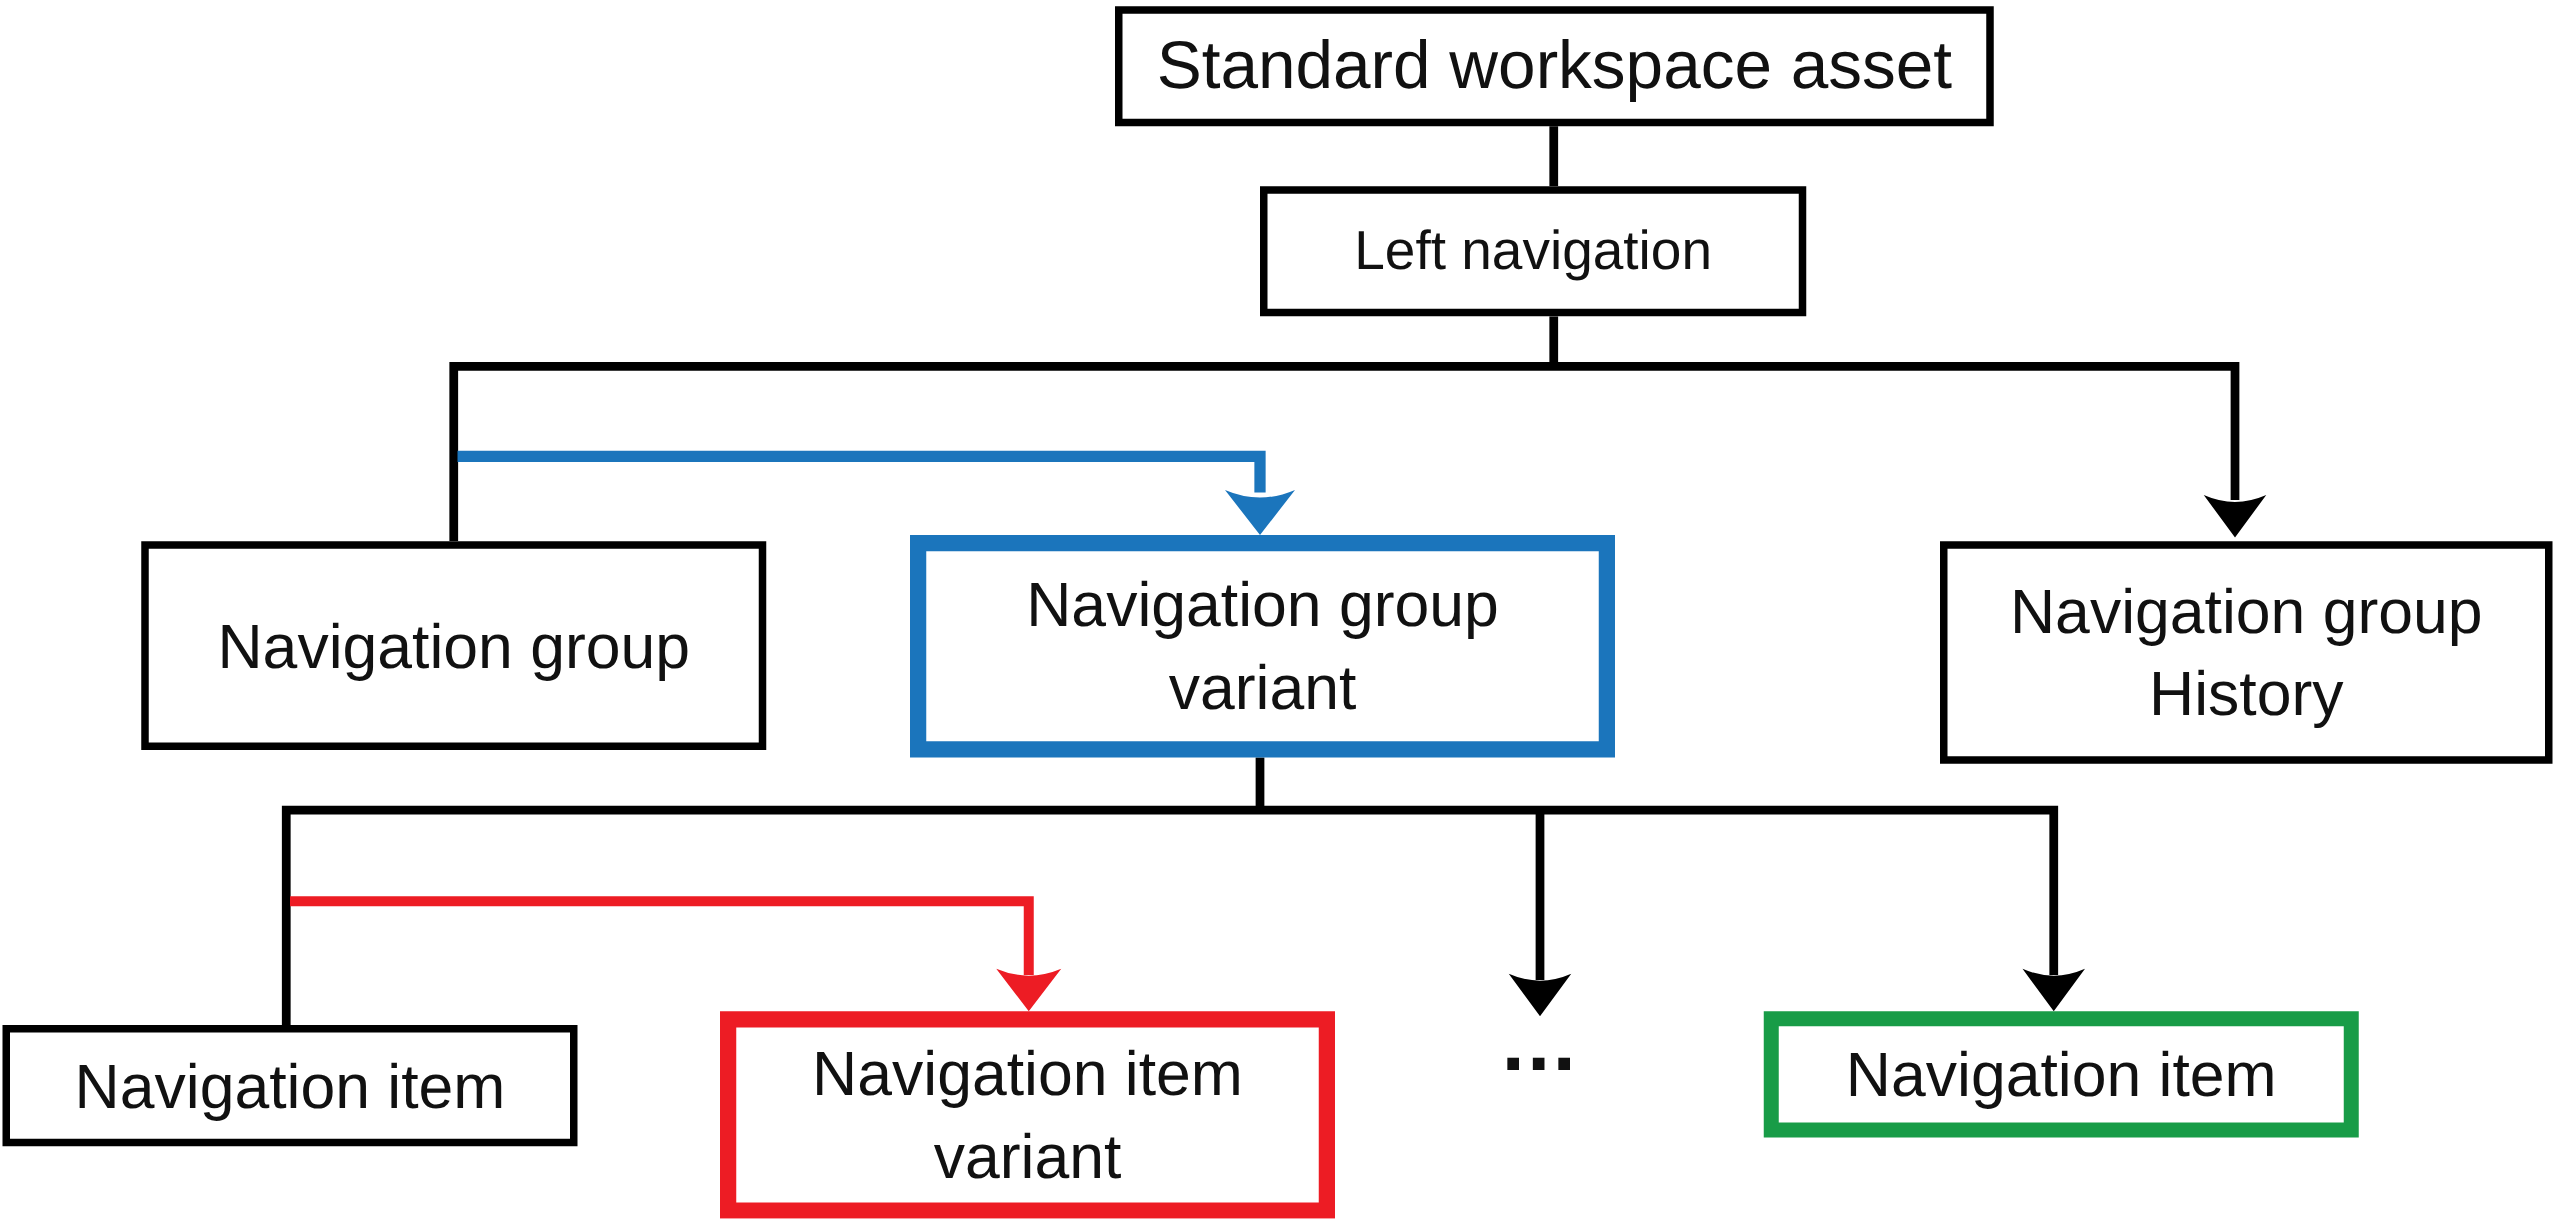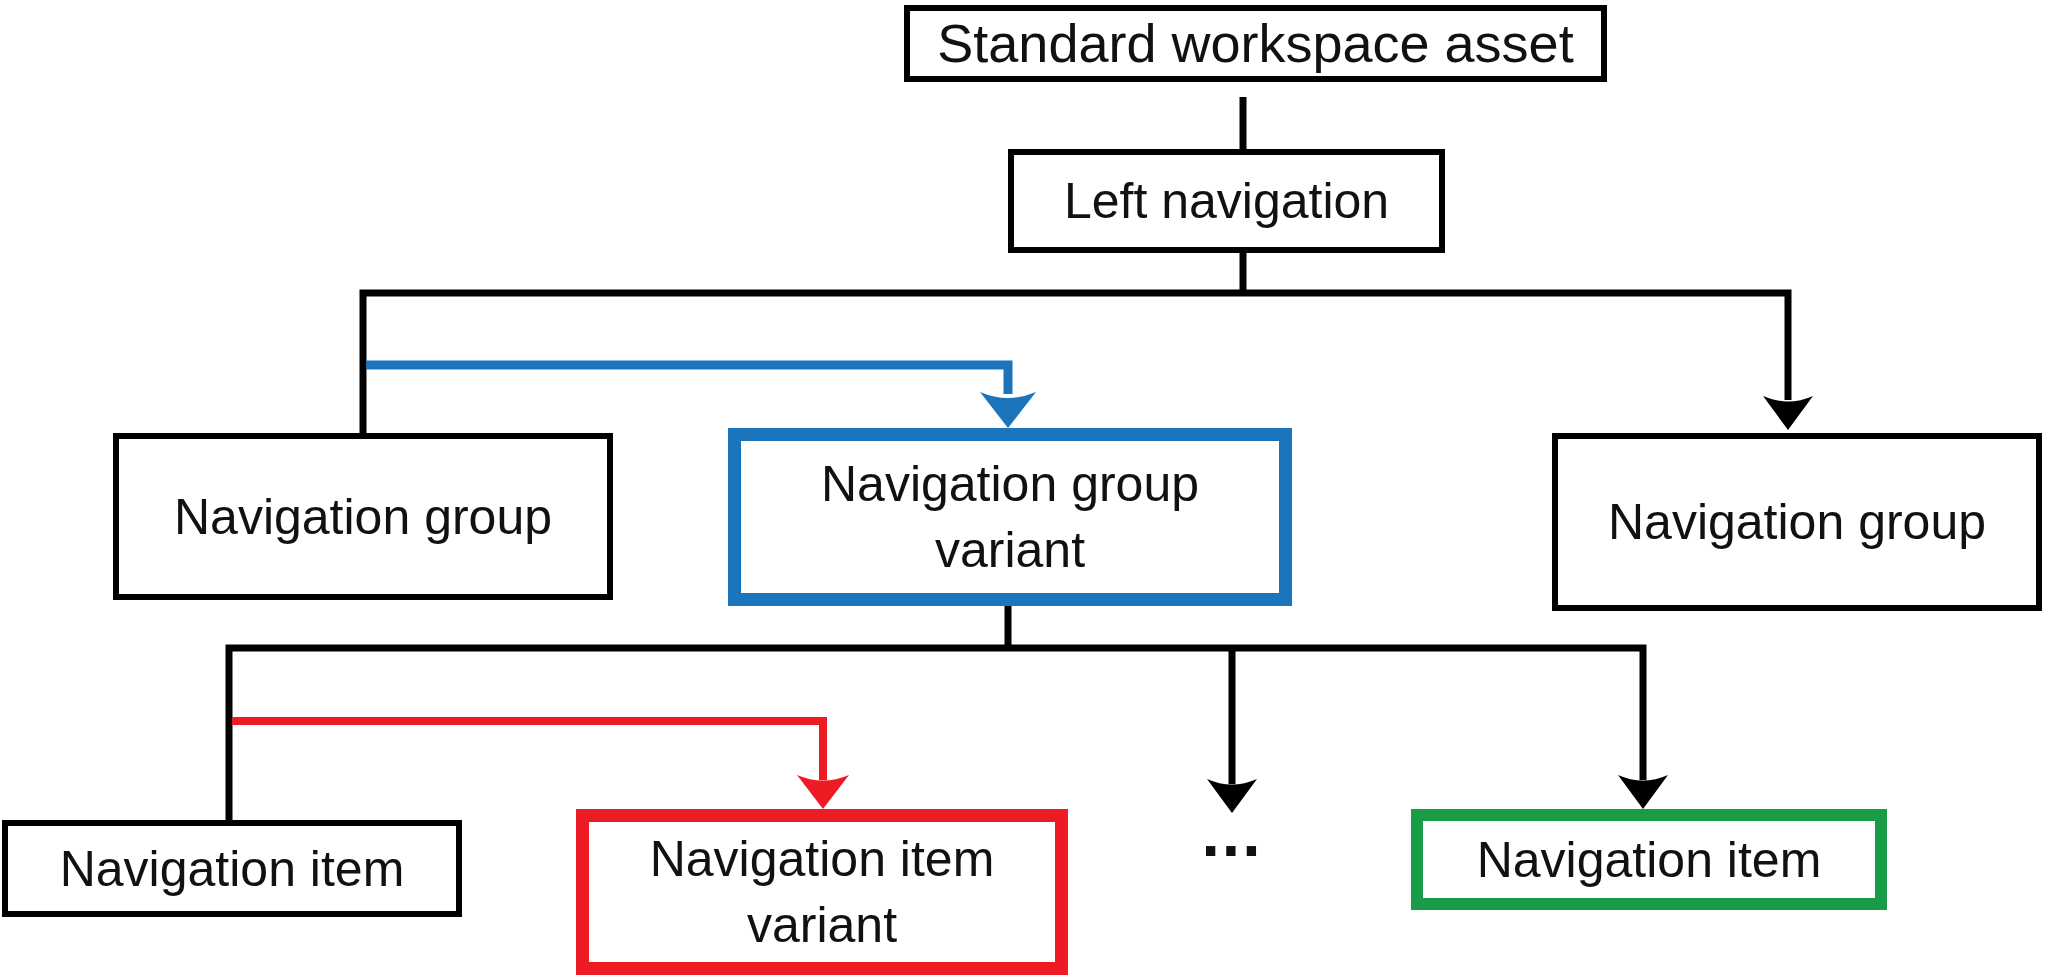--- a/index.html
+++ b/index.html
@@ -28,22 +28,22 @@
     flex-direction: column;
     align-items: center;
     justify-content: center;
     text-align: center;
     color: var(--color-text, #111111);
     line-height: 1.32;
     white-space: nowrap;
   }
   .node .l { display: block; }
   .thin   { border: 6px solid var(--color-line, #000); }
-  .root-box    { left: 892px;  top: 5px;   width: 703px; height: 77px;  font-size: 54px; margin-left: 12px; }
-  .leftnav-box { left: 1008px; top: 149px; width: 437px; height: 104px; font-size: 50px; }
+  .root-box    { left: 892px;  top: 5px;   width: 703px; height: 96px;  font-size: 54px; }
+  .leftnav-box { left: 1008px; top: 149px; width: 437px; height: 104px; font-size: 44px; }
   .mypages-box { left: 113px;  top: 433px; width: 500px; height: 167px; font-size: 50px; }
   .variantg-box{ left: 728px;  top: 428px; width: 564px; height: 178px; font-size: 50px;
                  border: 13px solid var(--color-blue, #1b75bc); }
   .history-box { left: 1552px; top: 433px; width: 490px; height: 178px; font-size: 50px; }
   .itemL-box   { left: 2px;    top: 820px; width: 460px; height: 97px;  font-size: 50px; }
   .varianti-box{ left: 576px;  top: 809px; width: 492px; height: 166px; font-size: 50px;
                  border: 13px solid var(--color-red, #ed1c24); }
   .itemG-box   { left: 1411px; top: 809px; width: 476px; height: 101px; font-size: 50px;
                  border: 12px solid var(--color-green, #189c47); }
   .ellipsis {
@@ -93,20 +93,21 @@
     <span class="l">Navigation group</span>
   </div>
 
   <div class="node variantg-box">
     <span class="l">Navigation group</span>
     <span class="l">variant</span>
   </div>
 
   <div class="node thin history-box">
     <span class="l">Navigation group</span>
+    <span class="l">History</span>
   </div>
 
   <div class="node thin itemL-box">
     <span class="l">Navigation item</span>
   </div>
 
   <div class="node varianti-box">
     <span class="l">Navigation item</span>
     <span class="l">variant</span>
   </div>

